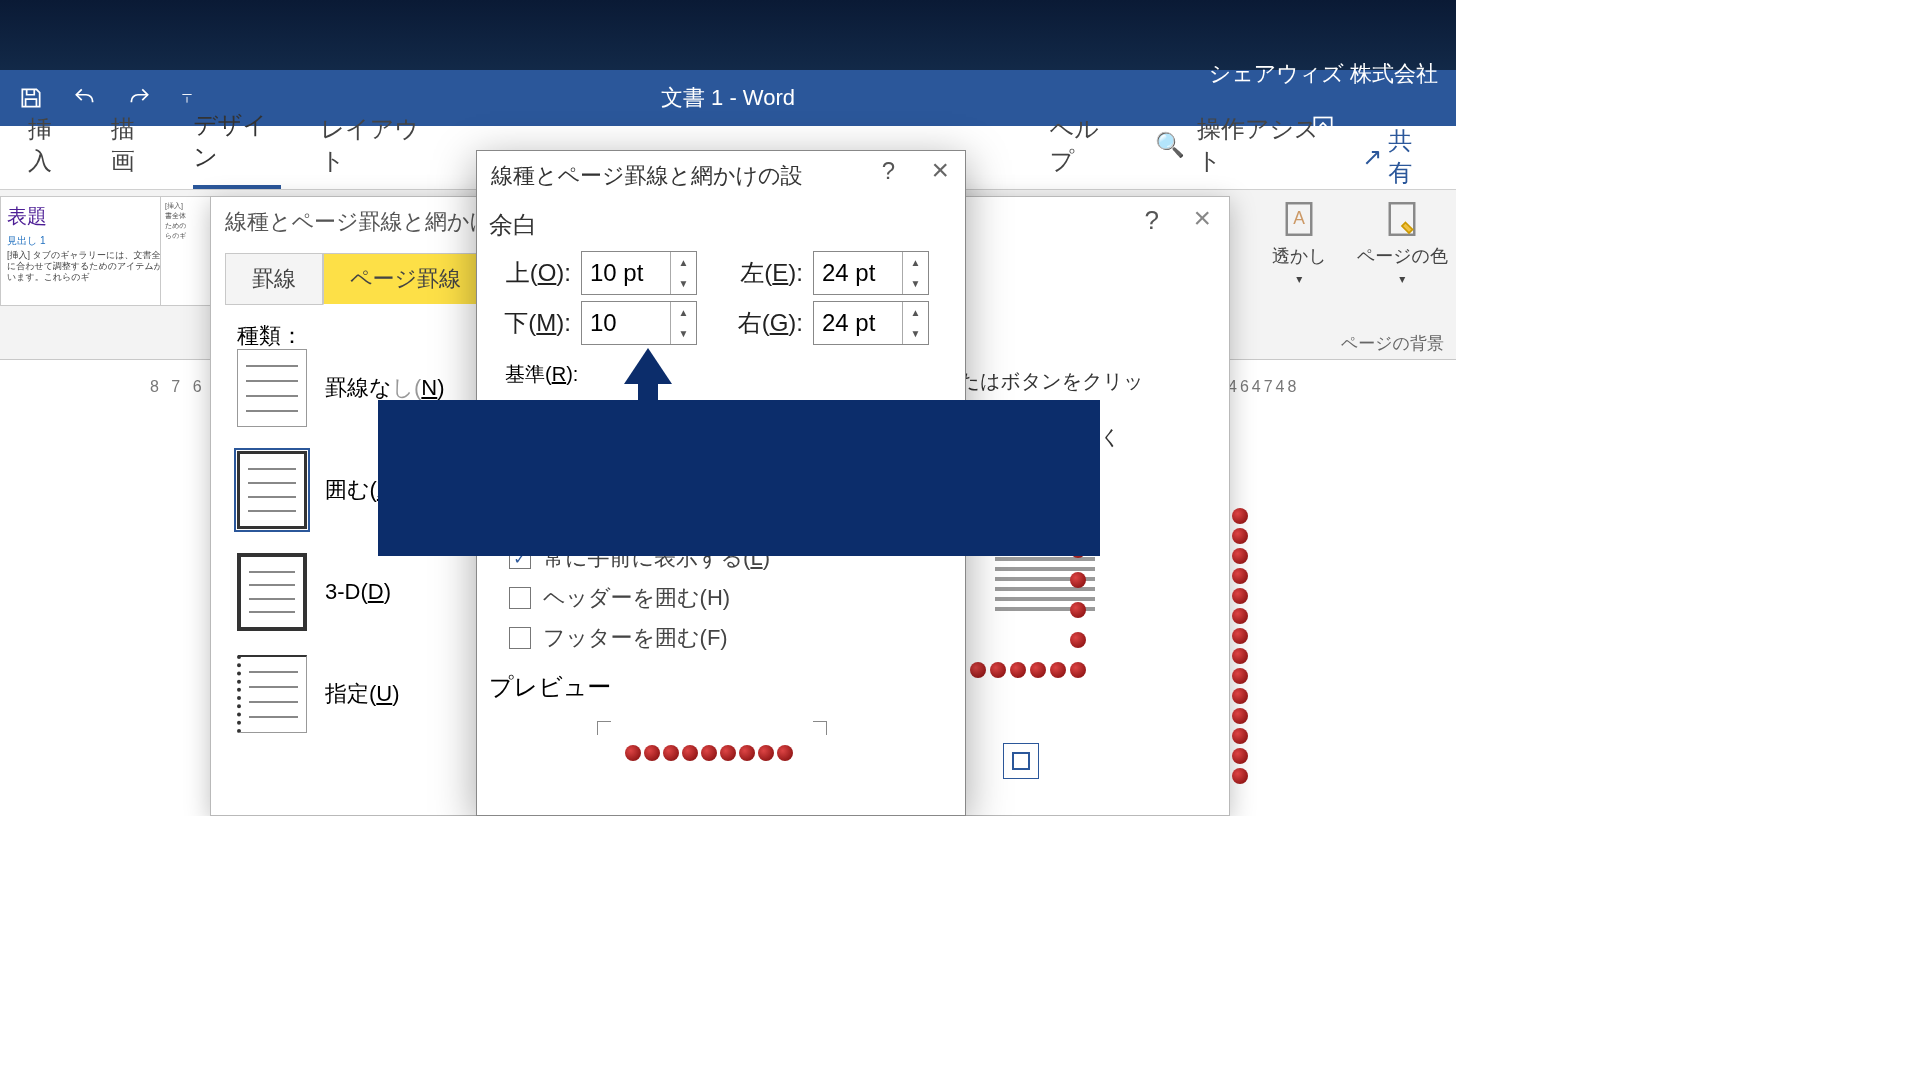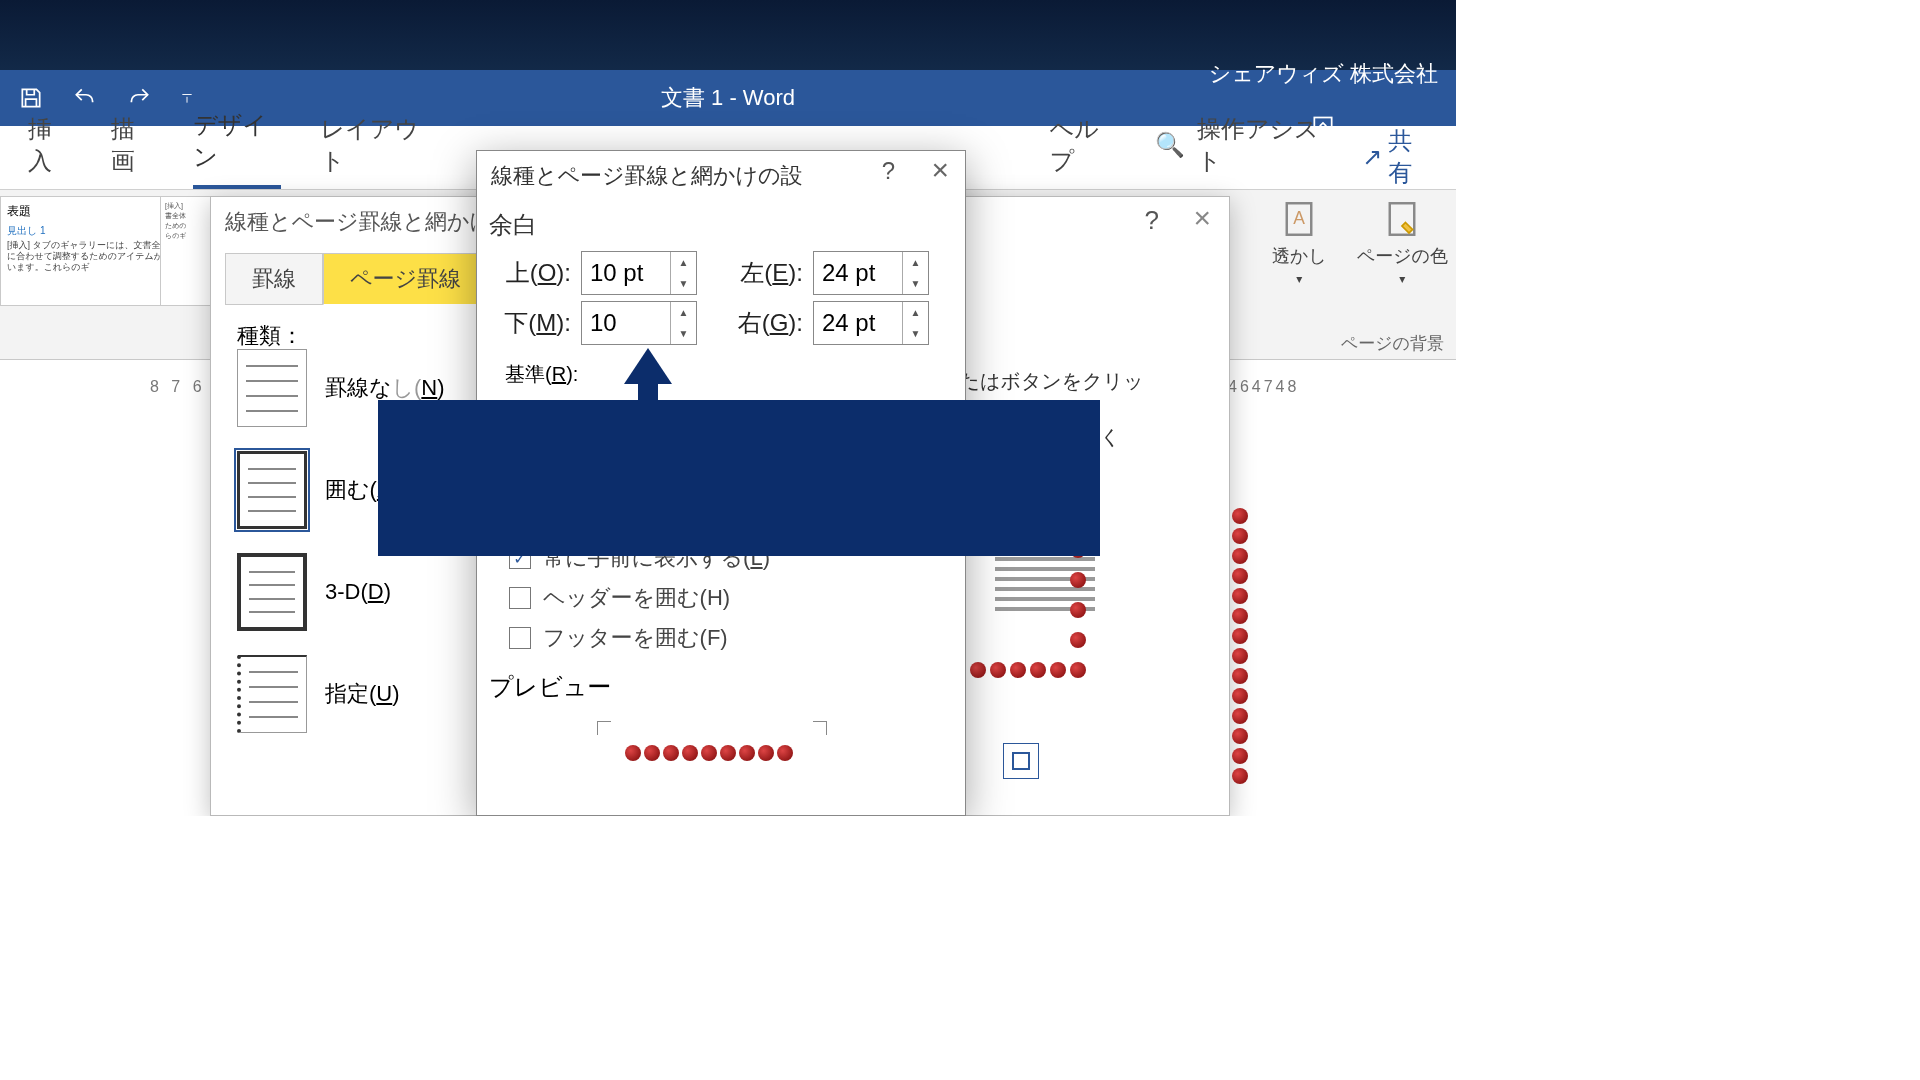--- a/index.html
+++ b/index.html
@@ -16,21 +16,21 @@
 .ico svg { width: 100%; height: 100%; stroke: #fff; fill: none; stroke-width: 1.6; }
 
 .ribbon-tabs { position: absolute; top: 130px; left: 0; right: 0; height: 60px; background: #fff; display: flex; align-items: flex-end; padding: 0 28px; gap: 40px; font-size: 24px; color: #444; border-bottom: 1px solid #d0d0d0; }
 .ribbon-tabs .tab { padding-bottom: 12px; cursor: pointer; }
 .ribbon-tabs .tab.active { border-bottom: 4px solid #2b579a; color: #333; font-weight: 500; }
 .ribbon-tabs .help-seg { display: flex; align-items: center; gap: 12px; }
 .ribbon-tabs .share { margin-left: auto; display: flex; align-items: center; gap: 6px; color: #2b579a; }
 
 .ribbon-body { position: absolute; top: 190px; left: 0; right: 0; height: 170px; background: #f3f3f3; border-bottom: 1px solid #c8c8c8; }
 .ribbon-body .gallery { position: absolute; left: 0; top: 6px; width: 210px; height: 110px; background: #fff; border: 1px solid #c9c9c9; font-size: 8px; padding: 6px; color: #444; overflow: hidden; }
-.ribbon-body .gallery .tt { font-size: 12px; color: #000000; margin-bottom: 4px; }
+.ribbon-body .gallery .tt { font-size: 20px; color: #4c1d95; margin-bottom: 4px; }
 .ribbon-body .gallery2 { position: absolute; left: 160px; top: 6px; width: 54px; height: 110px; background: #fff; border: 1px solid #c9c9c9; font-size: 7px; padding: 4px; color: #555; }
 
 .ribbon-body .right-grp { position: absolute; right: 8px; top: 8px; display: flex; gap: 30px; }
 .ribbon-body .rbtn { display: flex; flex-direction: column; align-items: center; gap: 4px; font-size: 18px; color: #444; }
 .ribbon-body .rbtn .ric { width: 42px; height: 42px; }
 .ribbon-body .grp-label { position: absolute; right: 12px; bottom: 4px; font-size: 17px; color: #666; }
 
 .ruler { position: absolute; top: 378px; left: 150px; font-size: 16px; color: #777; letter-spacing: 4px; }
 .ruler2 { position: absolute; top: 378px; left: 1228px; font-size: 16px; color: #777; letter-spacing: 3px; }
 

